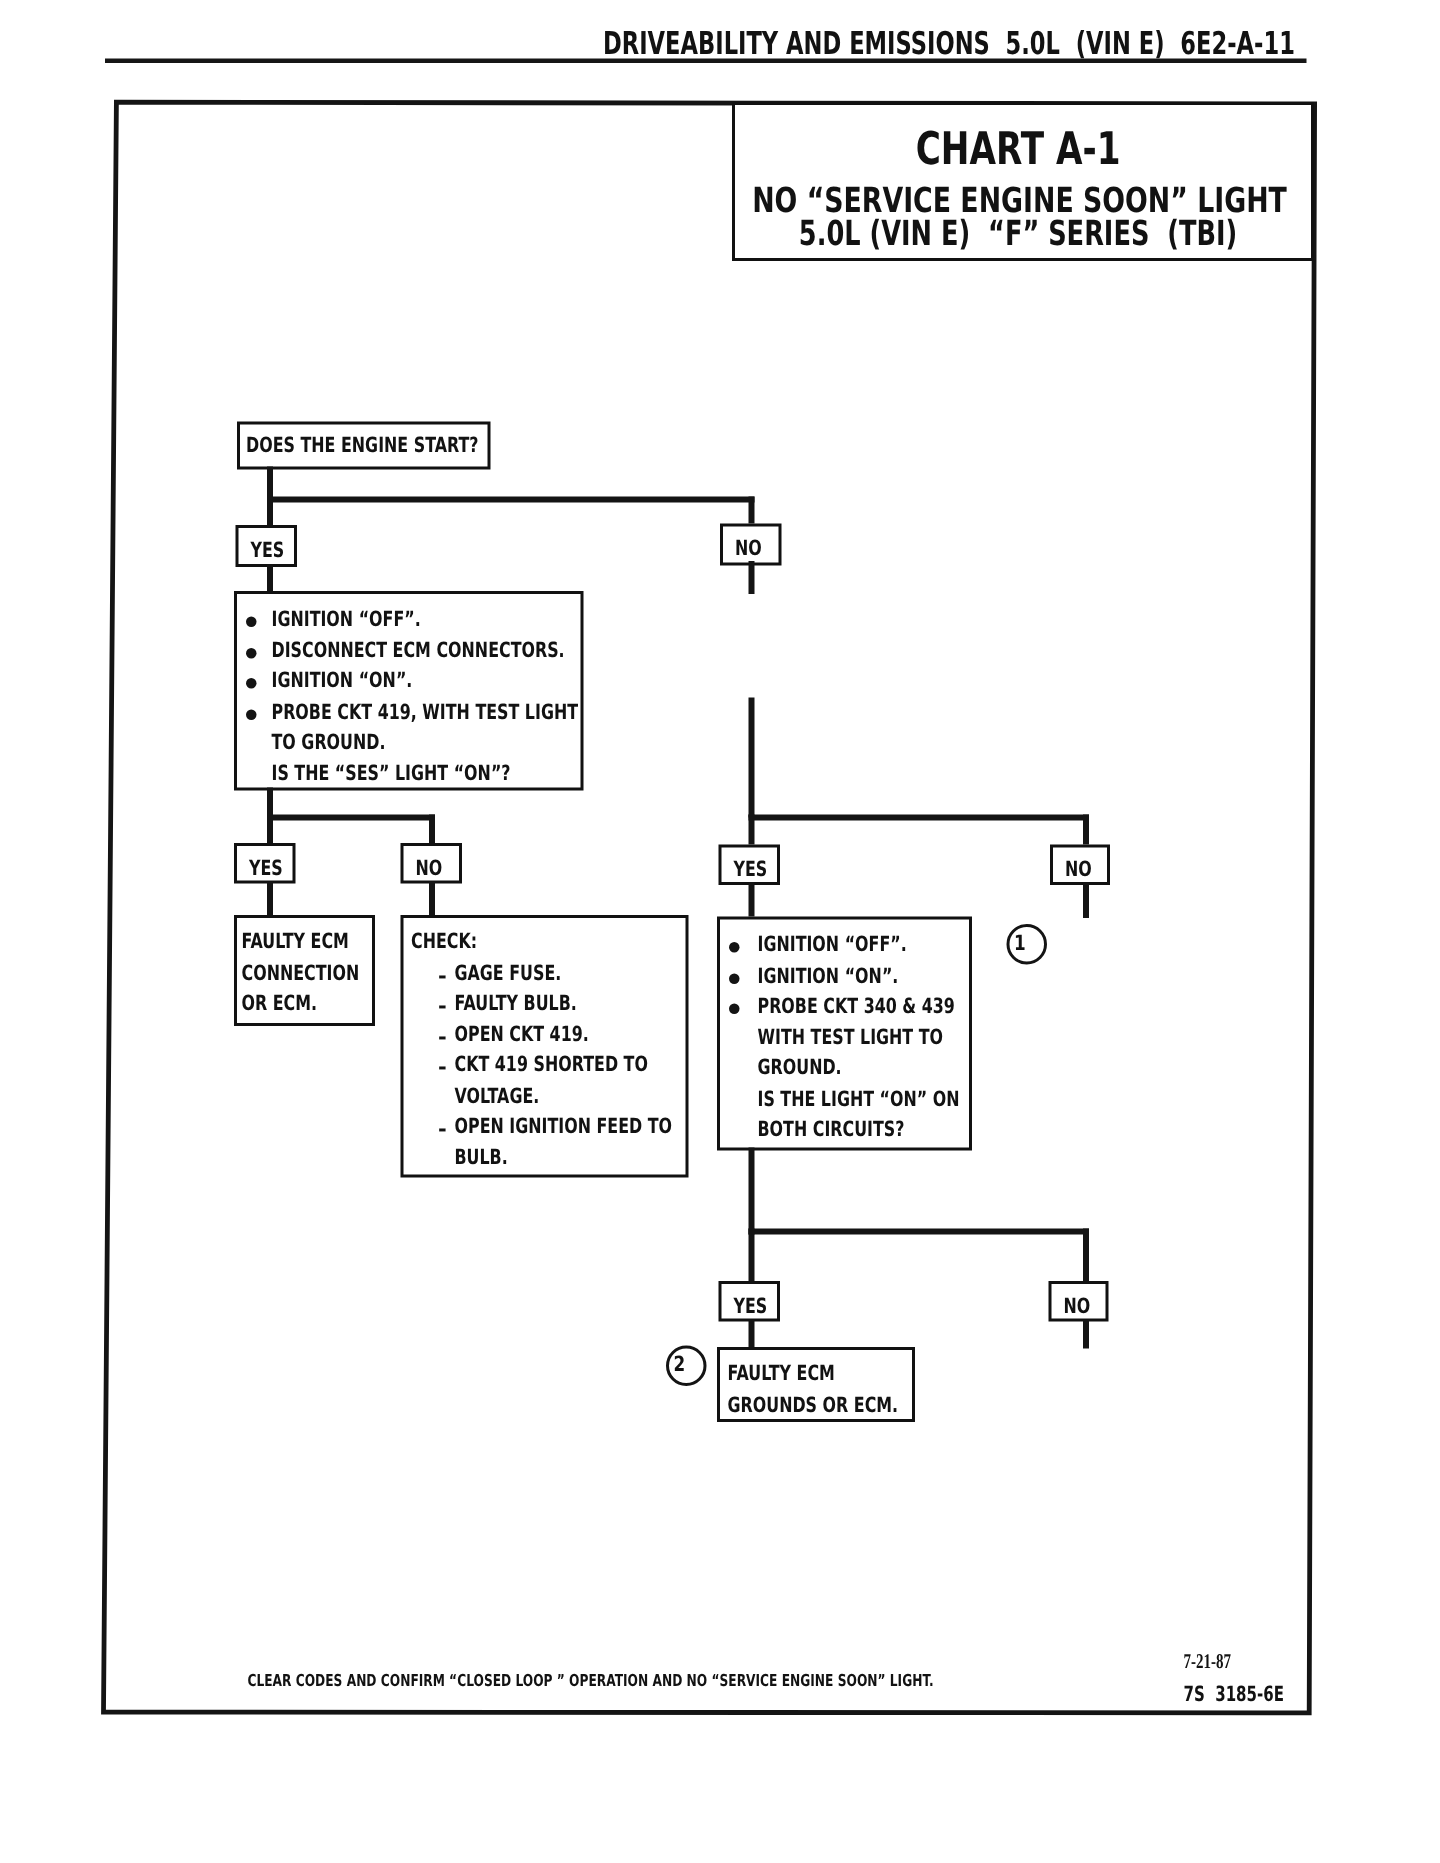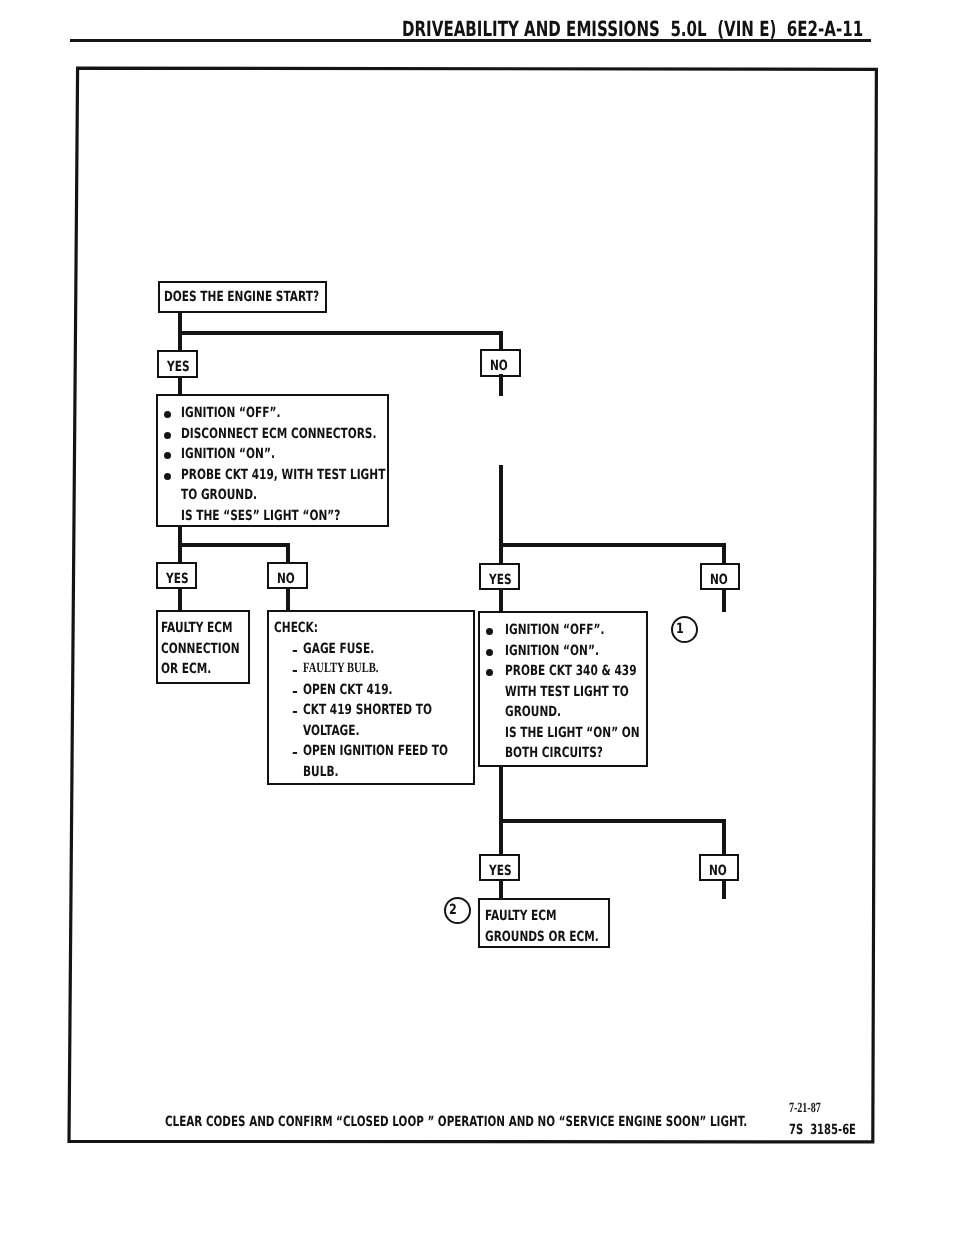--- a/index.html
+++ b/index.html
@@ -71,21 +71,21 @@
   }
   .circ .cx{transform-origin:center top;transform:scaleX(0.8);position:relative;top:3px;left:-4px;}
   .bullet{
     position:absolute;width:7px;height:7px;border-radius:50%;background:#141414;
   }
   .dash{position:absolute;font-family:"DejaVu Sans", sans-serif;font-weight:bold;font-size:14px;line-height:14px;}
   .dash .cx{transform:scaleX(1.0);}
 
   
   #footer-note{
-    left:165px;top:1114px;font-size:14px;font-weight:bold;white-space:nowrap;
+    left:165px;top:1114px;font-size:11px;font-weight:bold;white-space:nowrap;
     font-family:"DejaVu Sans", sans-serif;
   }
   #footer-note .cx{transform:scaleX(0.741);}
   #footer-date{left:789px;top:1101px;font-size:14px;font-weight:bold;white-space:nowrap;font-family:Liberation Serif, serif;}
   #footer-code{left:789px;top:1122px;font-size:14px;font-weight:bold;white-space:nowrap;font-family:"DejaVu Sans", sans-serif;}
   #footer-date .cx,#footer-code .cx{transform:scaleX(0.715);}
 
   #watermark{
     left:680px;top:1211px;
     font-size:27px;color:#9a9a9a;font-weight:normal;
@@ -98,20 +98,25 @@
 
 <div class="page">
 
   <div class="abs" id="header-title"><span class="cx">DRIVEABILITY AND EMISSIONS  5.0L  (VIN E)  6E2-A-11</span></div>
   <div class="abs" id="header-rule"></div>
 
   <svg class="abs" id="chart-frame" viewBox="0 0 960 1242" width="960" height="1242">
       <polygon points="77.6,68.1 876.4,69.3 872.8,1141.9 69,1141.4"></polygon>
     </svg>
 
+  <div class="abs" id="title-box">
+    <div id="title-main"><span class="cx">CHART A-1</span></div>
+    <div id="title-sub1"><span class="cx">NO “SERVICE ENGINE SOON” LIGHT</span></div>
+    <div id="title-sub2"><span class="cx">5.0L (VIN E)  “F” SERIES  (TBI)</span></div>
+  </div>
 
   <div class="abs" style="left:0;top:0;width:960px;height:1242px;">
 
     <div class="node" style="left:158px;top:281px;width:169px;height:32px;padding:6px 0 0 4px;">
       <div class="ln"><span class="cx">DOES THE ENGINE START?</span></div>
     </div>
 
     <div class="vline" style="left:178px;top:311px;height:22px;"></div>
     <div class="hline" style="left:178px;top:331px;width:325px;"></div>
     <div class="vline" style="left:178px;top:331px;height:21px;"></div>
@@ -155,24 +160,24 @@
 
     <div class="vline" style="left:178px;top:588px;height:23px;"></div>
     <div class="vline" style="left:286px;top:588px;height:23px;"></div>
 
     <div class="node" style="left:156px;top:610px;width:94px;height:74px;padding:8px 0 0 3px;">
       <div class="ln"><span class="cx">FAULTY ECM</span></div>
       <div class="ln"><span class="cx">CONNECTION</span></div>
       <div class="ln"><span class="cx">OR ECM.</span></div>
     </div>
 
-    <div class="node" style="left:267px;top:610px;width:208px;height:175px;padding:8px 0 0 5px;">
+    <div class="node" style="left:267px;top:610px;width:192px;height:175px;padding:8px 0 0 5px;">
       <div class="ln"><span class="cx">CHECK:</span></div>
       <div class="ln" style="padding-left:29px;"><span class="cx">GAGE FUSE.</span></div>
-      <div class="ln" style="padding-left:29px;font-family:Liberation Serif, serif;"><span class="cx">FAULTY BULB.</span></div>
+      <div class="ln" style="padding-left:29px;"><span class="cx">FAULTY BULB.</span></div>
       <div class="ln" style="padding-left:29px;"><span class="cx">OPEN CKT 419.</span></div>
       <div class="ln" style="padding-left:29px;"><span class="cx">CKT 419 SHORTED TO</span></div>
       <div class="ln" style="padding-left:29px;"><span class="cx">VOLTAGE.</span></div>
       <div class="ln" style="padding-left:29px;"><span class="cx">OPEN IGNITION FEED TO</span></div>
       <div class="ln" style="padding-left:29px;"><span class="cx">BULB.</span></div>
       <div class="dash" style="left:23px;top:31.5px;"><span class="cx">-</span></div>
       <div class="dash" style="left:23px;top:52px;"><span class="cx">-</span></div>
       <div class="dash" style="left:23px;top:72.5px;"><span class="cx">-</span></div>
       <div class="dash" style="left:23px;top:93px;"><span class="cx">-</span></div>
       <div class="dash" style="left:23px;top:134px;"><span class="cx">-</span></div>

